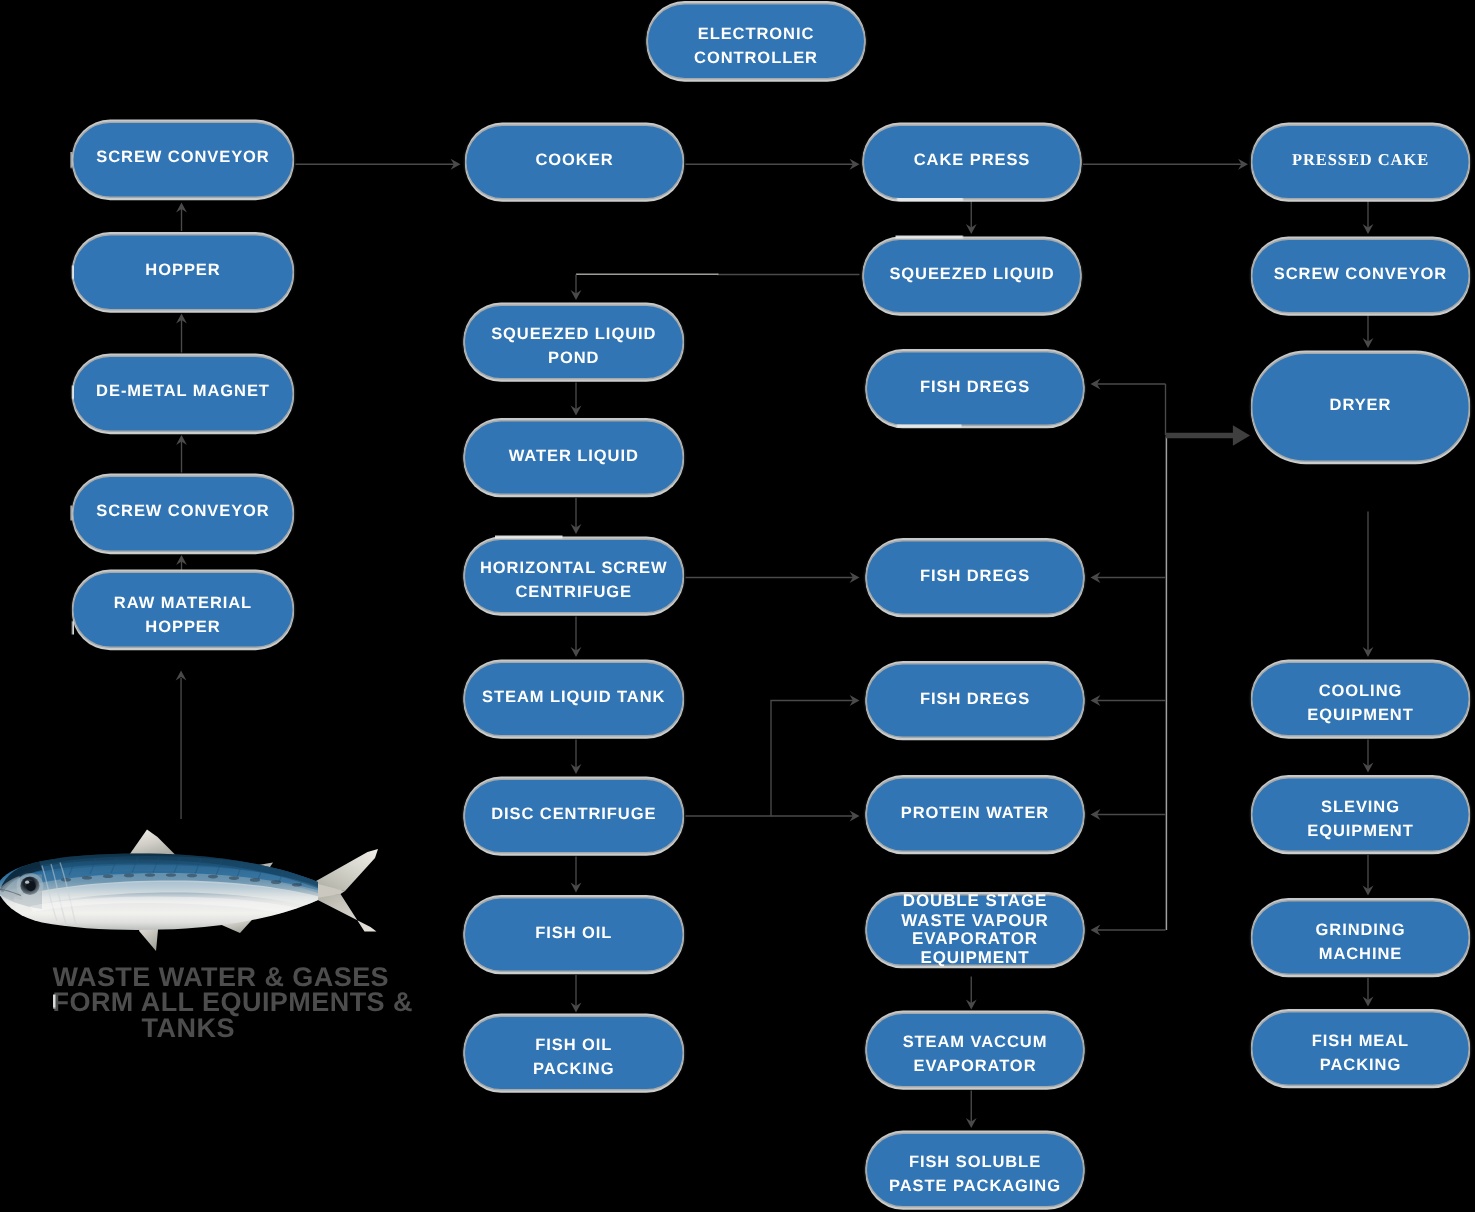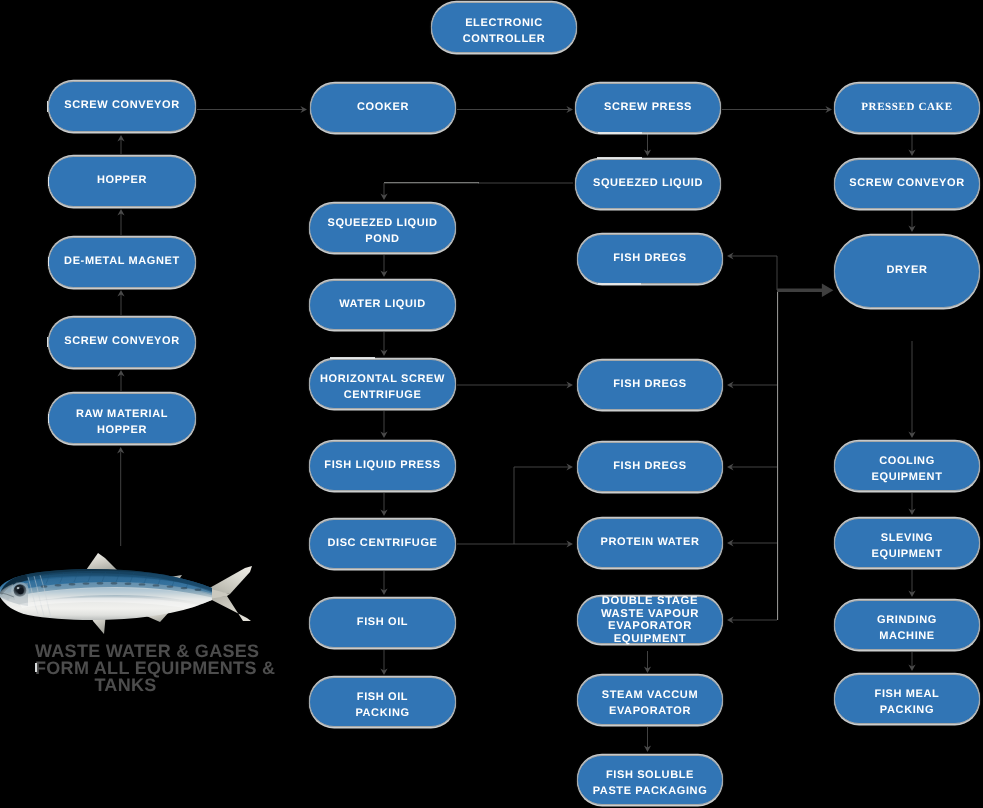--- a/index.html
+++ b/index.html
@@ -103,21 +103,21 @@
     </div>
 <div class="node" style="left:48px;top:156px;width:148px;height:51px;border-radius:25.5px;">
       <span class="lbl">HOPPER</span>
     </div>
 <div class="node" style="left:48px;top:237px;width:148px;height:51px;border-radius:25.5px;">
       <span class="lbl">DE-METAL MAGNET</span>
     </div>
 <div class="node" style="left:48px;top:317px;width:148px;height:51px;border-radius:25.5px;">
       <span class="lbl">SCREW CONVEYOR</span>
     </div>
-<div class="node ml" style="left:48px;top:393px;width:148px;height:51px;border-radius:25.5px;">
+<div class="node ml" style="left:48px;top:381px;width:148px;height:51px;border-radius:25.5px;">
       <span class="lbl">RAW MATERIAL
 HOPPER</span>
     </div>
 <div class="node ml" style="left:431px;top:2px;width:146px;height:51px;border-radius:25.5px;">
       <span class="lbl">ELECTRONIC
 CONTROLLER</span>
     </div>
 <div class="node" style="left:310px;top:83px;width:146px;height:50px;border-radius:25.0px;">
       <span class="lbl">COOKER</span>
     </div>
@@ -126,34 +126,34 @@
 POND</span>
     </div>
 <div class="node" style="left:309px;top:280px;width:147px;height:50px;border-radius:25.0px;">
       <span class="lbl">WATER LIQUID</span>
     </div>
 <div class="node ml" style="left:309px;top:359px;width:147px;height:50px;border-radius:25.0px;">
       <span class="lbl">HORIZONTAL SCREW
 CENTRIFUGE</span>
     </div>
 <div class="node" style="left:309px;top:441px;width:147px;height:50px;border-radius:25.0px;">
-      <span class="lbl">FISH LIQUID PRESS</span>
+      <span class="lbl">STEAM LIQUID TANK</span>
     </div>
 <div class="node" style="left:309px;top:519px;width:147px;height:50px;border-radius:25.0px;">
       <span class="lbl">DISC CENTRIFUGE</span>
     </div>
 <div class="node" style="left:309px;top:598px;width:147px;height:50px;border-radius:25.0px;">
       <span class="lbl">FISH OIL</span>
     </div>
 <div class="node ml" style="left:309px;top:677px;width:147px;height:50px;border-radius:25.0px;">
       <span class="lbl">FISH OIL
 PACKING</span>
     </div>
 <div class="node" style="left:575px;top:83px;width:146px;height:50px;border-radius:25.0px;">
-      <span class="lbl">SCREW PRESS</span>
+      <span class="lbl">CAKE PRESS</span>
     </div>
 <div class="node" style="left:575px;top:159px;width:146px;height:50px;border-radius:25.0px;">
       <span class="lbl">SQUEEZED LIQUID</span>
     </div>
 <div class="node" style="left:577px;top:234px;width:146px;height:50px;border-radius:25.0px;">
       <span class="lbl">FISH DREGS</span>
     </div>
 <div class="node" style="left:577px;top:360px;width:146px;height:50px;border-radius:25.0px;">
       <span class="lbl">FISH DREGS</span>
     </div>

